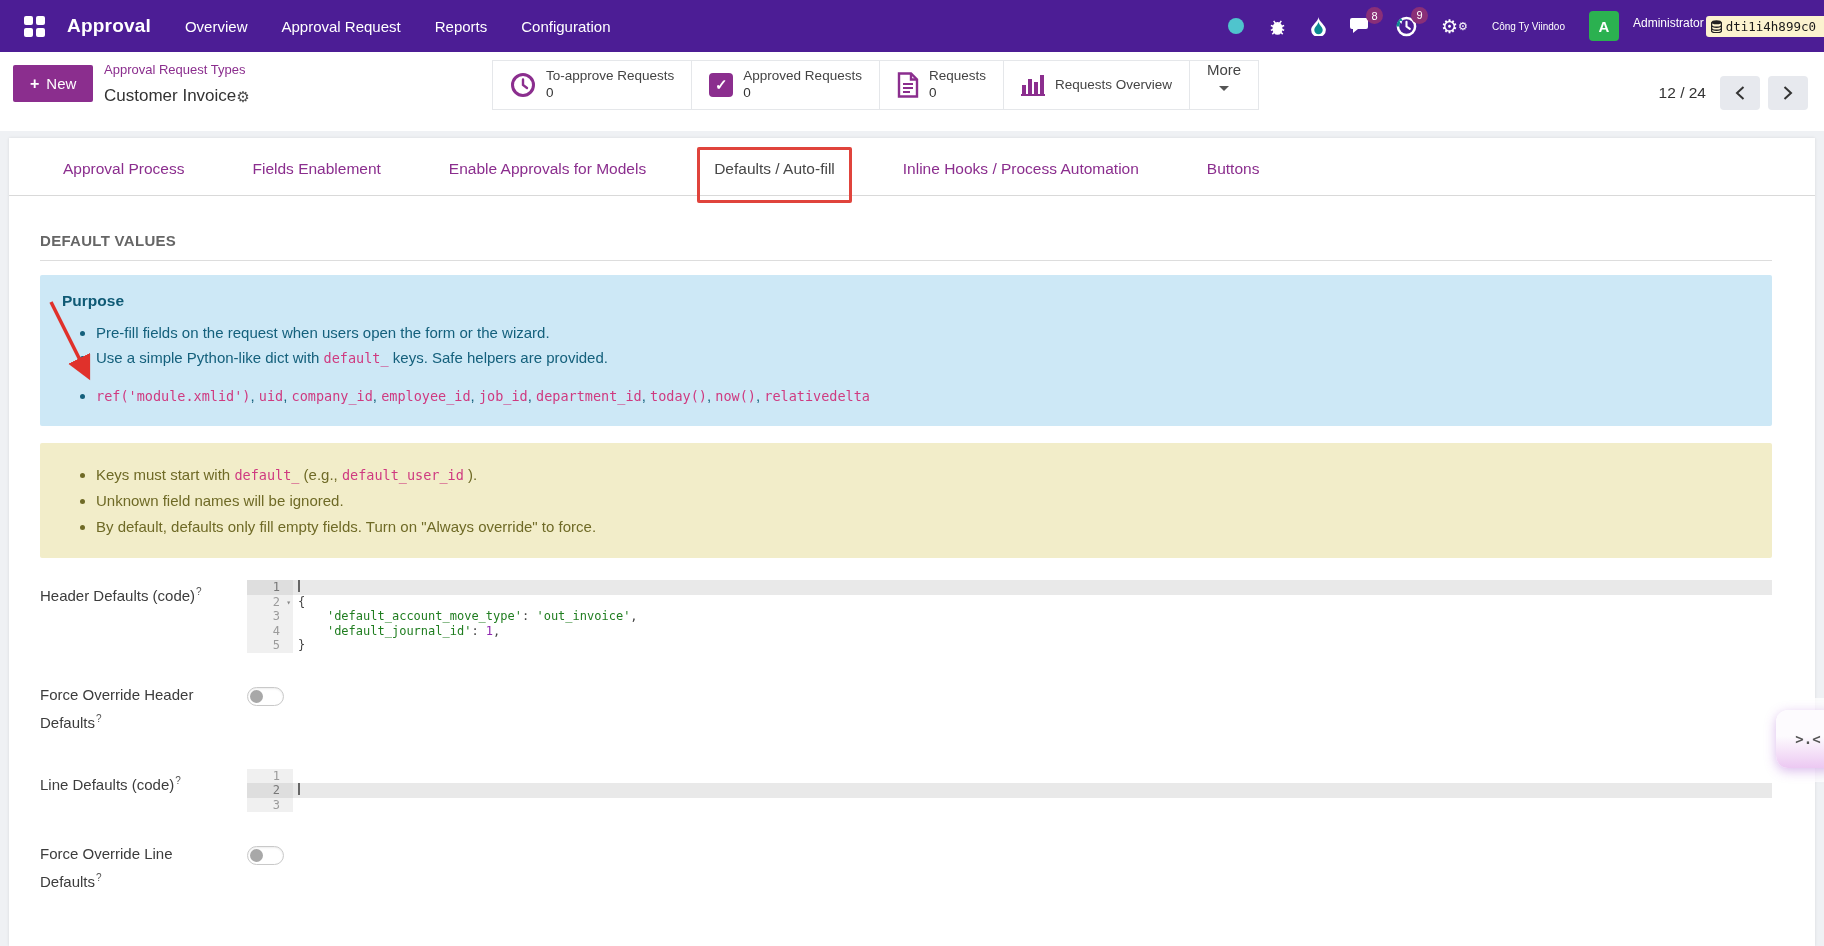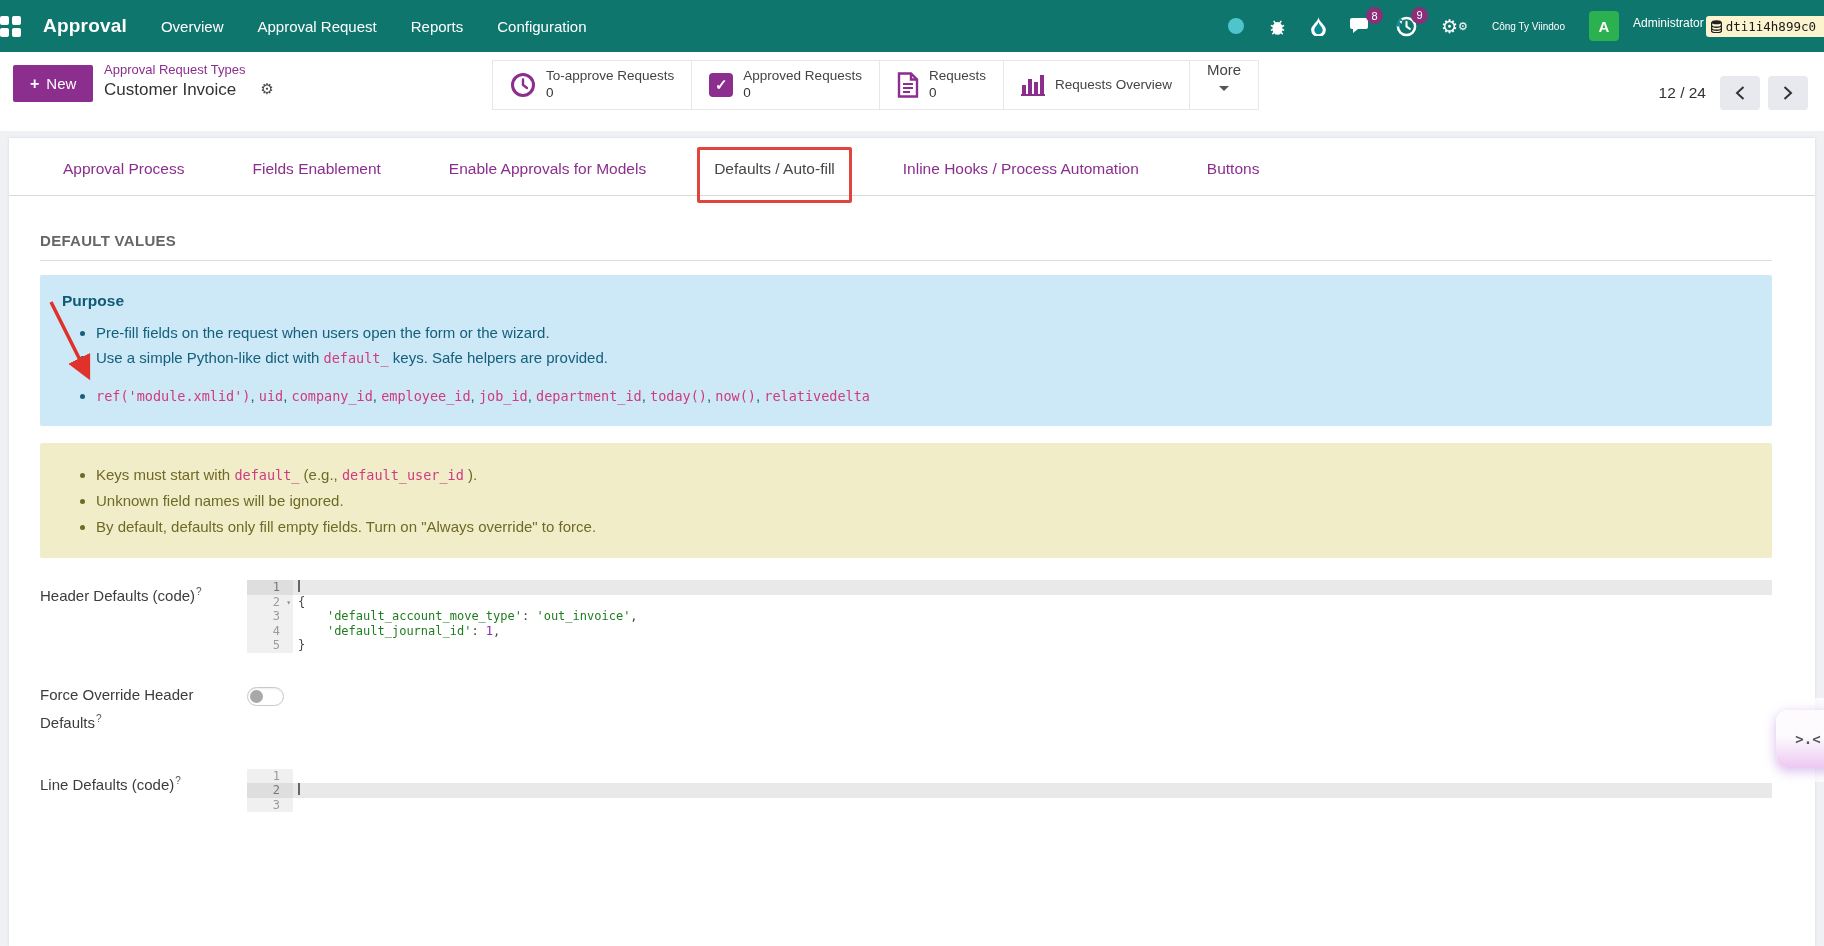--- a/index.html
+++ b/index.html
@@ -1,22 +1,22 @@
 <!DOCTYPE html>
 <html><head>
 <meta charset="utf-8">
 <style>
   * { box-sizing: border-box; margin: 0; padding: 0; }
   html,body { width:1824px; height:946px; }
   body { font-family: "Liberation Sans", sans-serif; background:#fff; overflow:hidden; }
   .page { position:relative; width:1824px; height:946px; overflow:hidden; background:#fff; }
 
   
-  .navbar { position:absolute; top:0; left:0; right:0; height:52px; background:#0f766e;
-            display:flex; align-items:center; color:#fff; padding-left:0; }
+  .navbar { position:absolute; top:0; left:0; right:0; height:52px; background:#4c1d95;
+            display:flex; align-items:center; color:#fff; padding-left:24px; }
   .apps-grid { display:grid; grid-template-columns:9px 9px; grid-template-rows:9px 9px; gap:3px; cursor:pointer; }
   .apps-grid span { background:#fff; border-radius:2px; }
   .brand { font-size:19px; font-weight:700; margin-left:22px; letter-spacing:.2px; }
   .nav-menus { display:flex; gap:34px; margin-left:34px; font-size:15px; }
   .nav-menus .menu { cursor:pointer; }
   .nav-right { margin-left:auto; display:flex; align-items:center; gap:24px; }
   .presence-dot { width:16px; height:16px; border-radius:50%; background:#4fc4cd; }
   .icon-wrap { position:relative; display:flex; align-items:center; cursor:pointer; }
   .nav-badge { position:absolute; top:-9px; right:-11px; background:#8a2f78; color:#fff; font-size:11px;
                min-width:17px; height:17px; border-radius:9px; display:flex; align-items:center; justify-content:center; padding:0 4px; }
@@ -30,21 +30,21 @@
   .db-badge { background:#fcf3cf; color:#1a1a1a; font-family:"DejaVu Sans Mono", monospace; font-size:12.5px;
               padding:3px 8px 3px 5px; border-radius:3px 0 0 3px; display:flex; align-items:center; gap:4px; }
 
   
   .control-panel { position:absolute; top:52px; left:0; right:0; height:79px; background:#fff; }
   .btn-new { position:absolute; left:13px; top:13px; background:#8b2e8e; color:#fff; border:none; font-size:15px;
              padding:10px 17px; border-radius:2px; cursor:pointer; font-family:inherit; display:flex; align-items:center; gap:7px; }
   .btn-new .plus { font-weight:700; font-size:16px; line-height:1; }
   .breadcrumb-block { position:absolute; left:104px; top:10px; }
   .bc-parent { color:#8b2e8e; font-size:13px; cursor:pointer; }
-  .bc-title-row { display:flex; align-items:flex-start; gap:24px; margin-top:3px; }
+  .bc-title-row { display:flex; align-items:flex-end; gap:0; margin-top:9px; }
   .bc-title { color:#333; font-size:17px; }
   .bc-gear { color:#4a4a4a; font-size:15px; cursor:pointer; }
   .stat-box { position:absolute; left:492px; top:8px; height:50px; display:flex; border:1px solid #e5e7ea; background:#fff; }
   .stat-btn { display:flex; align-items:center; gap:10px; padding:0 17px; cursor:pointer; border-left:1px solid #e5e7ea; }
   .stat-btn:first-child { border-left:none; }
   .stat-text { display:flex; flex-direction:column; line-height:1.25; }
   .stat-label { font-size:13.5px; color:#444; }
   .stat-value { font-size:13.5px; color:#333; }
   .check-sq { width:24px; height:24px; border-radius:4px; background:#8b2e8e; color:#fff; font-size:15px; font-weight:700;
               display:flex; align-items:center; justify-content:center; }
@@ -338,20 +338,26 @@
               <div class="gut-cell">3</div>
             </div>
             <div class="ace-code">
               <div class="code-line"></div>
               <div class="code-line active"><span class="cursor-bar"></span></div>
               <div class="code-line"></div>
             </div>
           </div>
         </div>
 
+        <div class="form-row">
+          <div class="field-label"><span>Force Override Line Defaults</span><span class="sup-q">?</span></div>
+          <div class="toggle">
+              <span class="knob"></span>
+            </div>
+        </div>
 
       </div>
     </div>
   </div>
 
   <div class="bot-halo"></div>
   <div class="bot-widget">
       <span>&gt;.&lt;</span>
     </div>
 

